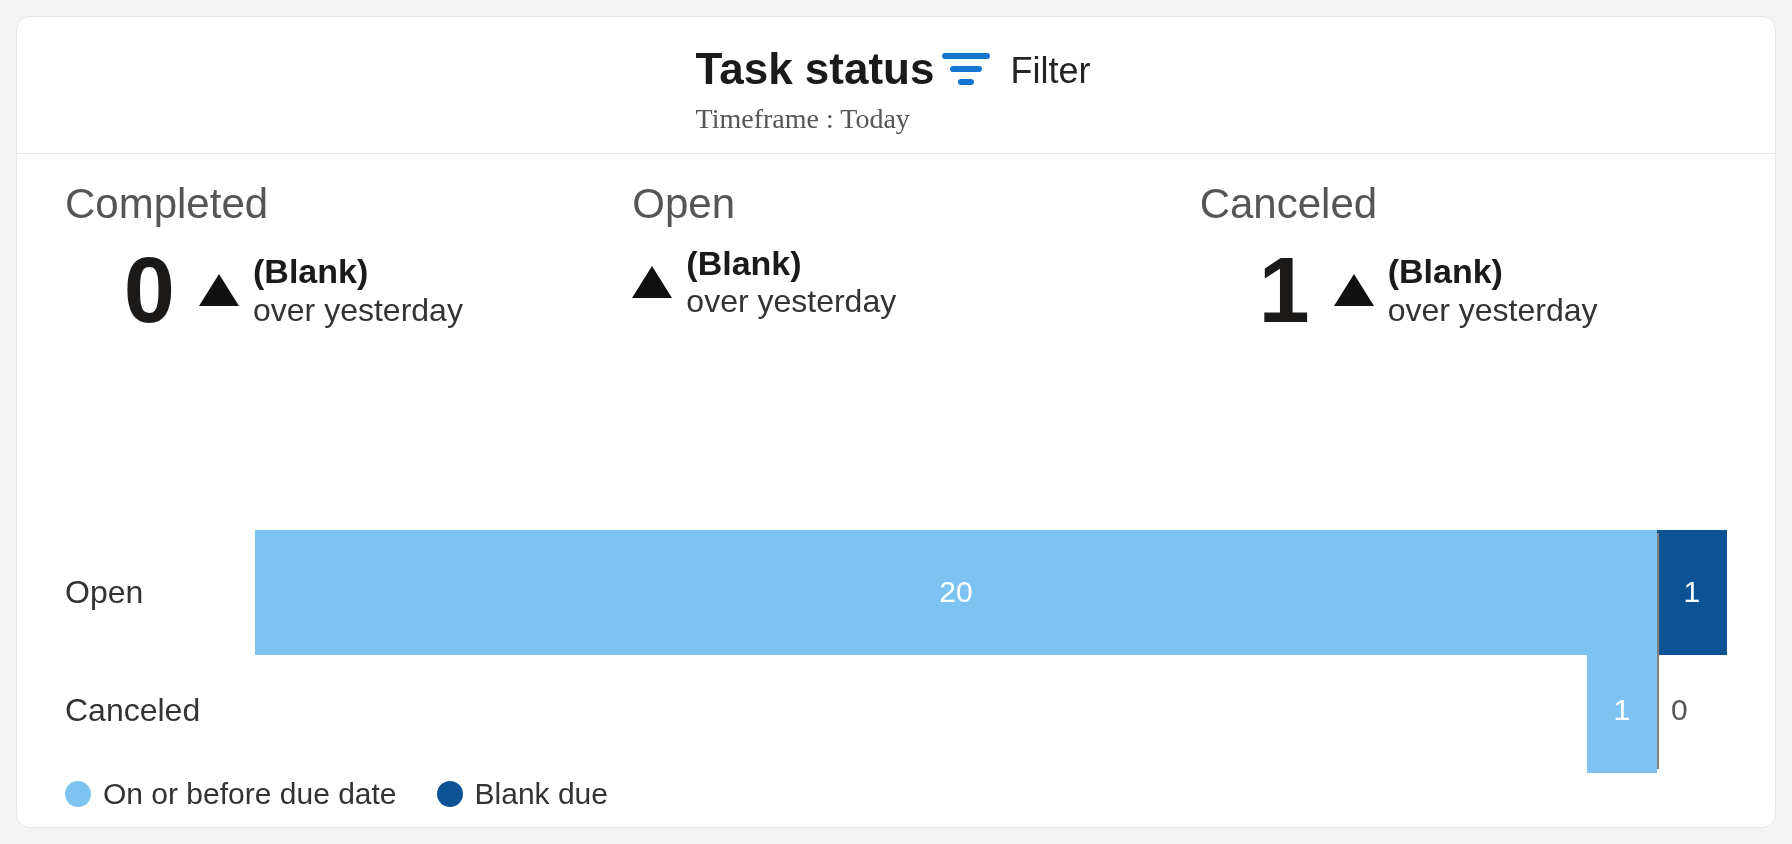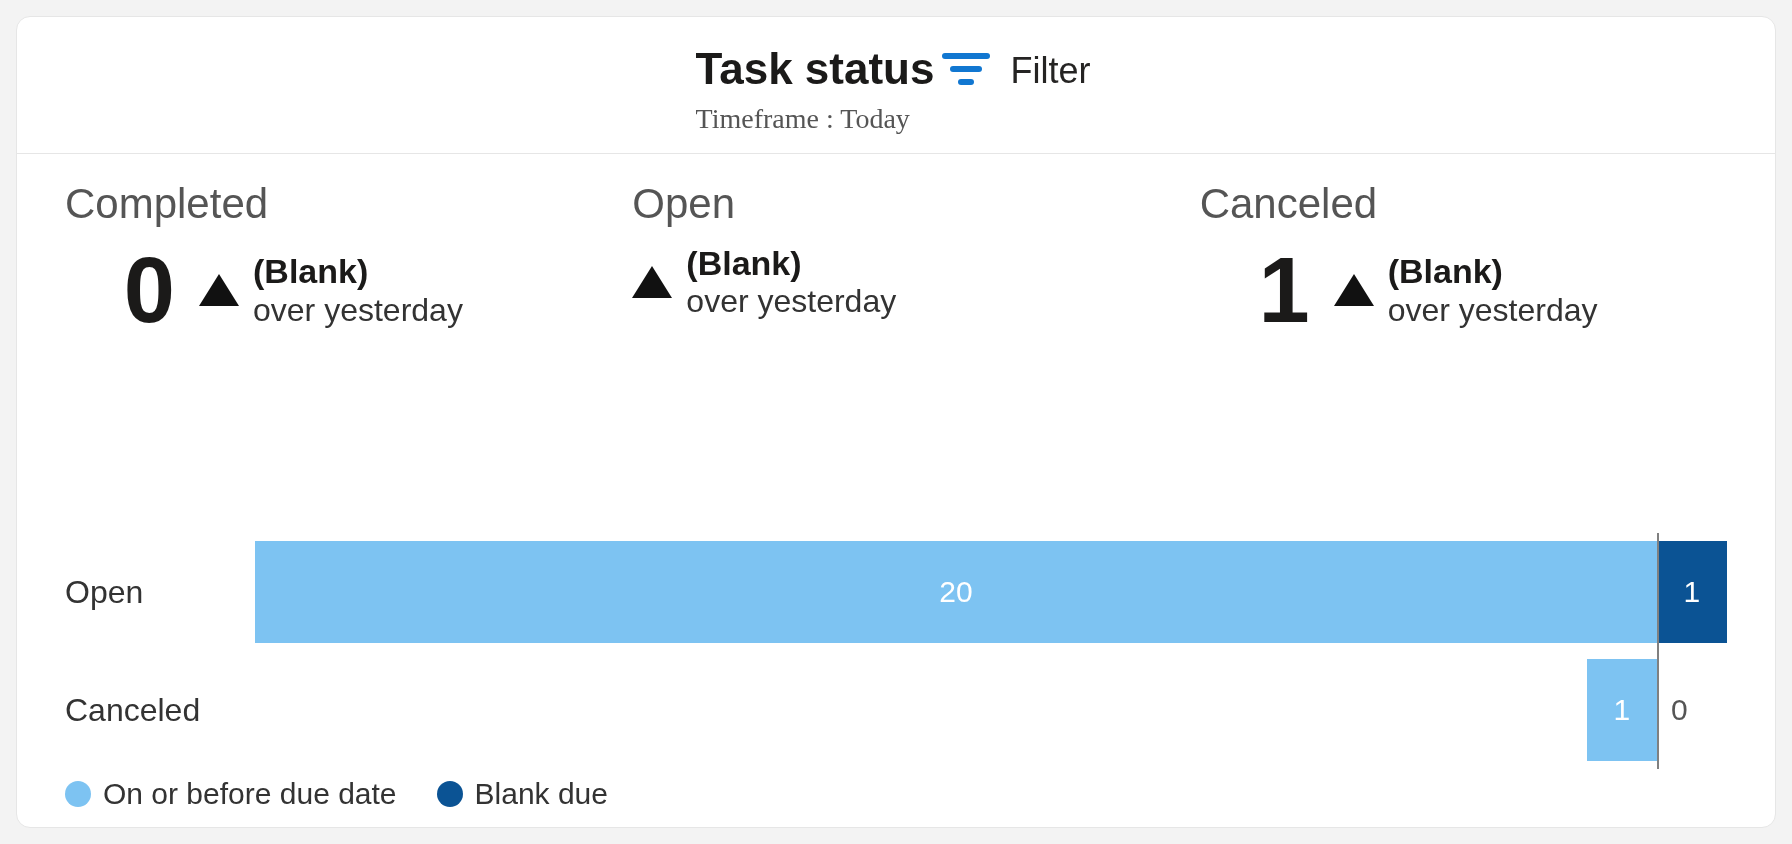--- a/index.html
+++ b/index.html
@@ -132,21 +132,21 @@
     color: #333333;
   }
   .chart-bars {
     position: relative;
     flex: 1;
     height: 100%;
     display: flex;
     align-items: center;
   }
   .bar-seg {
-    height: 102px;
+    height: 125px;
     display: flex;
     align-items: center;
     justify-content: center;
     font-size: 30px;
     color: #ffffff;
   }
   .zero-label {
     font-size: 30px;
     color: #555555;
     margin-left: 8px;

